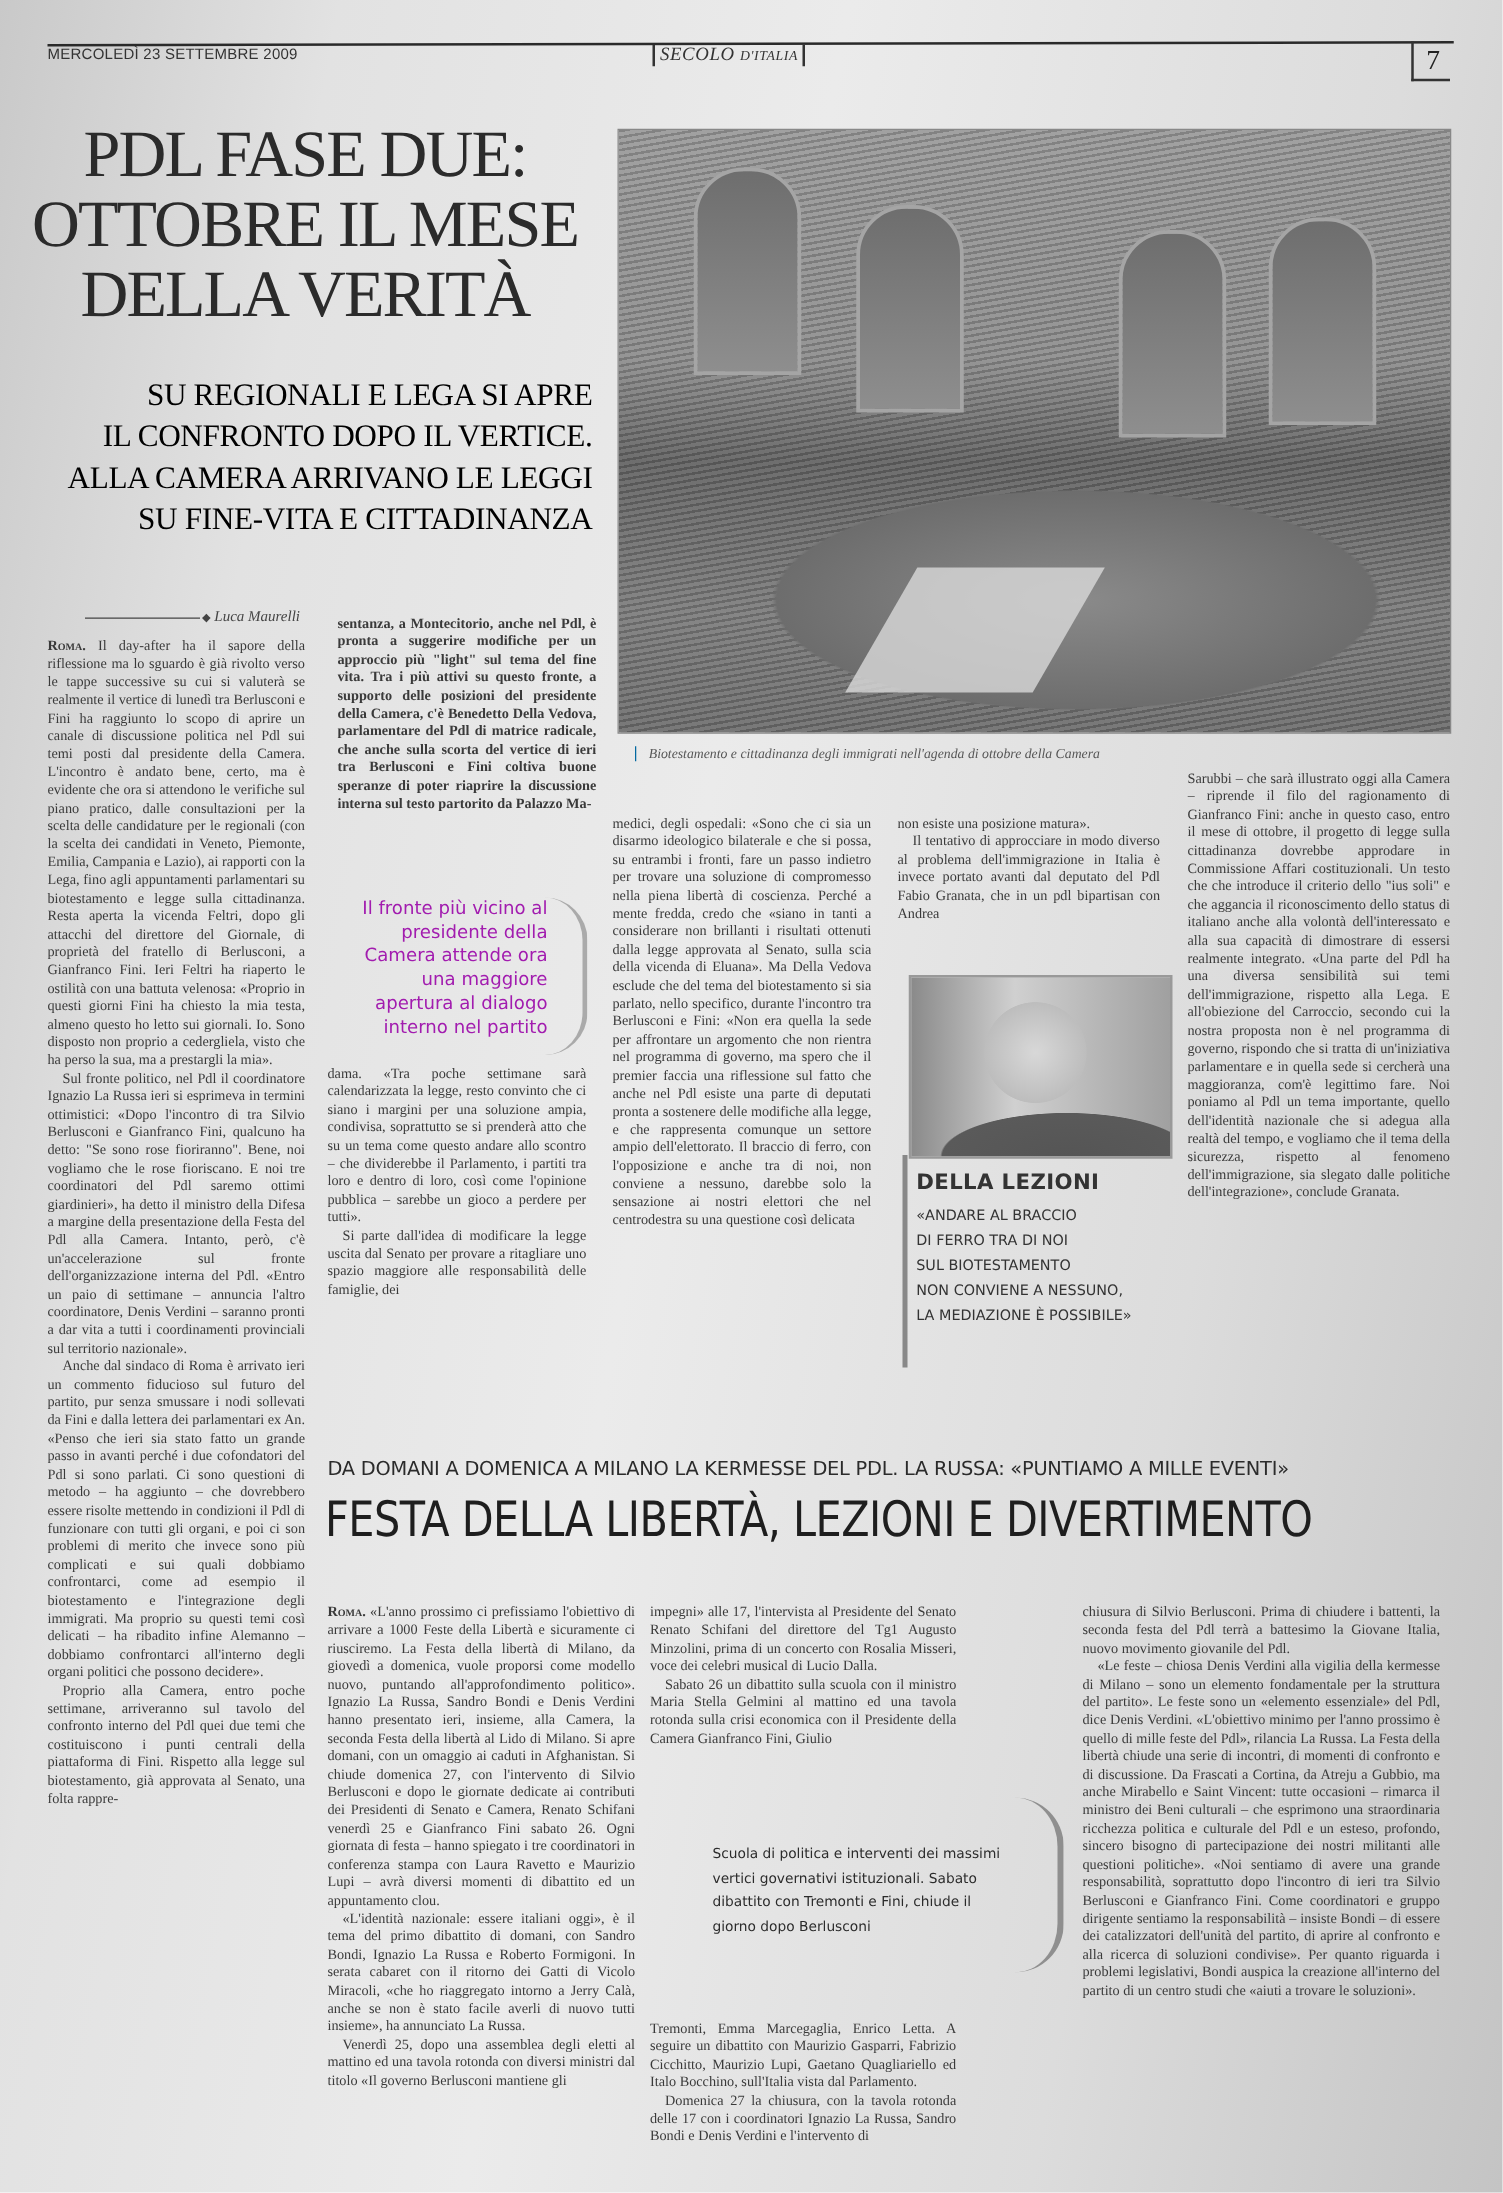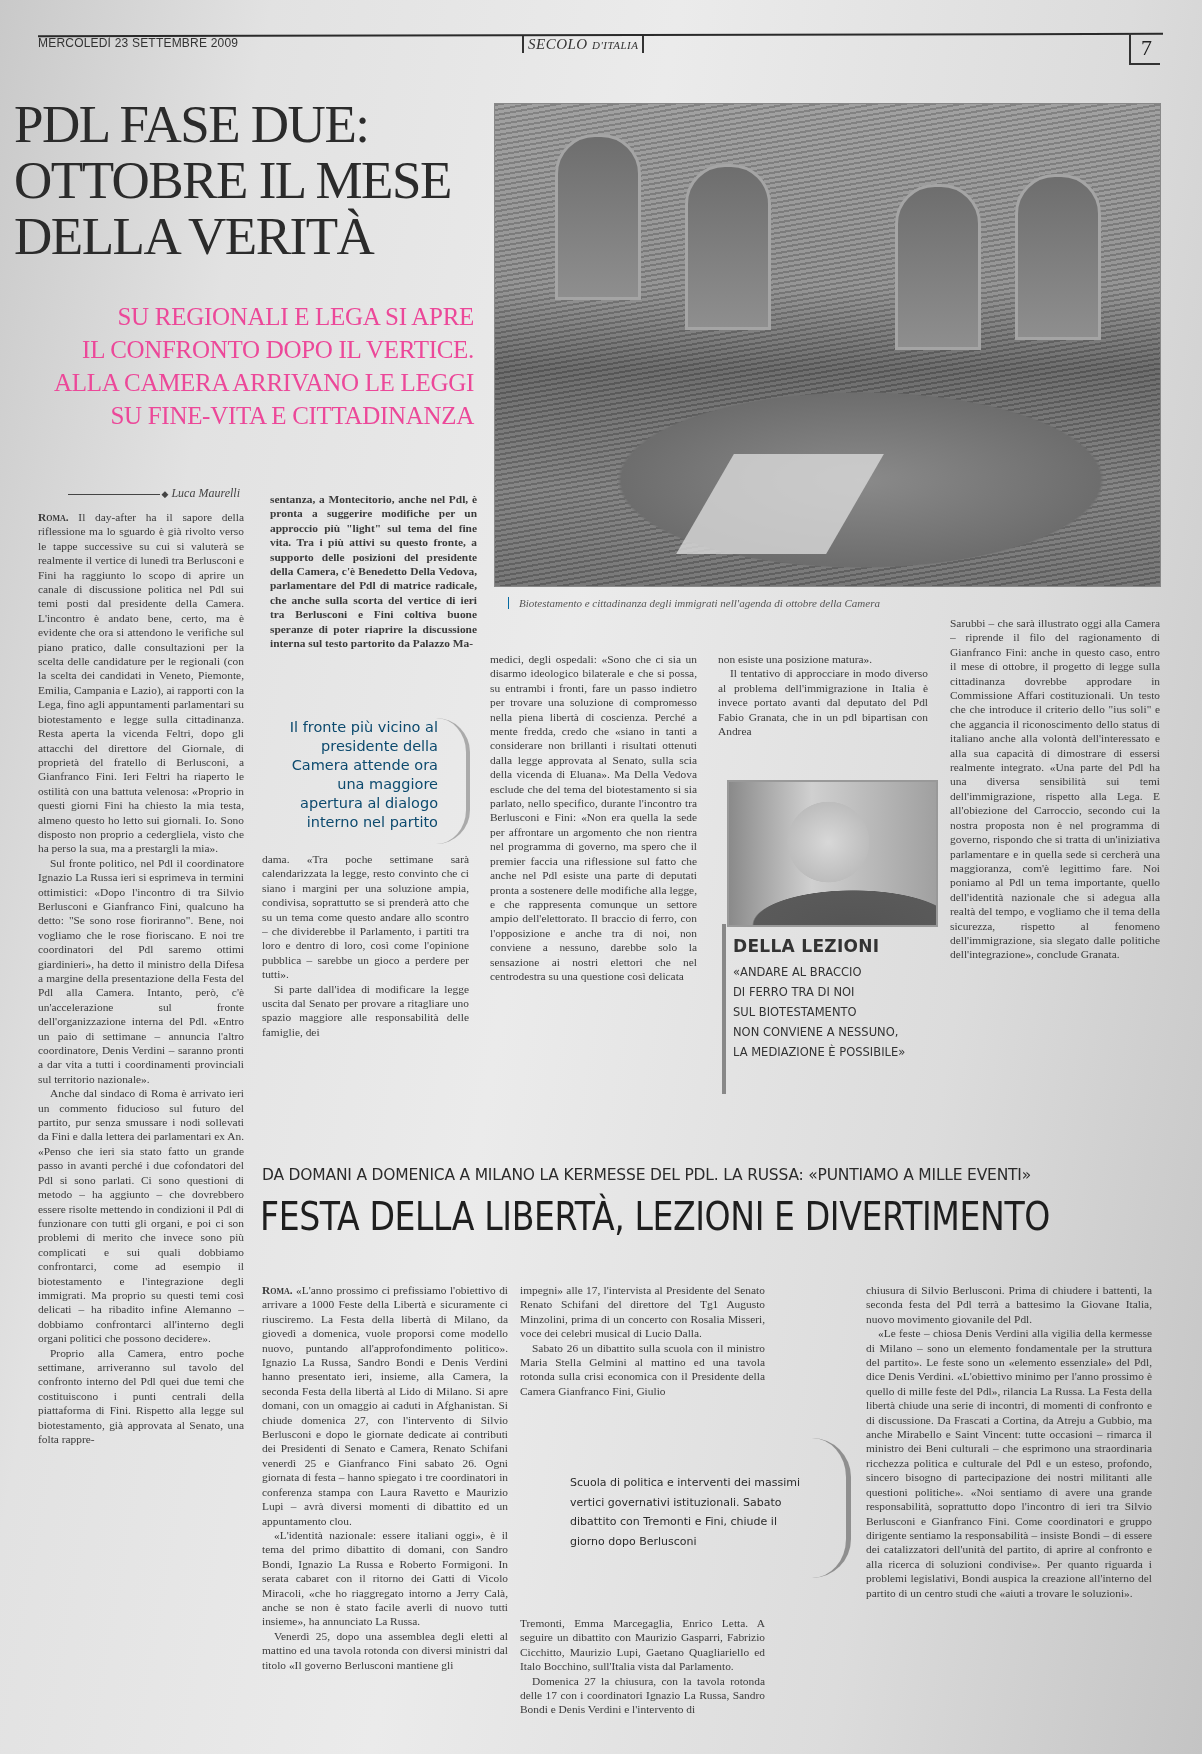--- a/index.html
+++ b/index.html
@@ -9,42 +9,42 @@
     font-family: "Liberation Serif", serif; color: #222; position: relative;
   }
   .abs { position: absolute; }
   
   .masthead-line { position:absolute; left:38px; top:34px; width:1125px; height:2px; background:#2a2a2a; transform: rotate(-0.12deg); }
   .date { left:38px; top:36px; font-family:"Liberation Sans", sans-serif; font-size:12px; letter-spacing:0.2px; color:#333; }
   .paper-name { left:522px; top:36px; font-family:"Liberation Serif", serif; font-size:15px; color:#333; border-left:2px solid #333; border-right:2px solid #333; padding:0 4px; letter-spacing:0.5px;font-style:italic; }
   .paper-name small { font-size:11px; }
   .page-num { left:1129px; top:33px; font-size:22px; font-family:"Liberation Serif", serif; border-left:2px solid #333; border-bottom:2px solid #333; padding:0 8px 0 10px; line-height:30px; }
   
-  .headline { right:728px; top:96px; width:460px; text-align:left; font-family:"Liberation Serif", serif; font-size:53px; line-height:56px; color:#2b2b2b; letter-spacing:-1.5px; }
-  .deck { right:728px; top:300px; width:440px; text-align:right; font-family:"Liberation Serif", serif; font-size:25px; line-height:33px; color:#ec4899; letter-spacing:-0.3px; }
+  .headline { right:728px; top:96px; width:460px; text-align:center; font-family:"Liberation Serif", serif; font-size:53px; line-height:56px; color:#2b2b2b; letter-spacing:-1.5px; }
+  .deck { right:728px; top:300px; width:440px; text-align:right; font-family:"Liberation Serif", serif; font-size:25px; line-height:33px; color:#000000; letter-spacing:-0.3px; }
   .byline { left:66px; top:486px; width:174px; text-align:right; font-style:italic; font-size:12px; color:#444; }
   .byline .rule { display:inline-block; width:92px; height:1px; background:#444; vertical-align:middle; margin-right:2px; }
   .byline .diamond { font-style:normal; font-size:9px; vertical-align:middle; margin-right:3px; }
   
   .col { font-family:"Liberation Serif", serif; font-size:11.4px; line-height:14.4px; text-align:justify; color:#3a3a3a; overflow:hidden; }
   .col p { margin:0; text-indent:12px; }
   .col p.first { text-indent:0; }
   .dateline { font-variant: small-caps; font-weight:bold; }
   
   .photo { left:494px; top:103px; width:665px; height:482px; overflow:hidden;
     background:
       radial-gradient(ellipse 60% 30% at 55% 78%, #8a8a8a 0%, #6d6d6d 60%, transparent 61%),
       repeating-linear-gradient(170deg, rgba(60,60,60,0.25) 0 2px, rgba(200,200,200,0.15) 2px 5px),
       linear-gradient(180deg, #9a9a9a 0%, #8c8c8c 38%, #5e5e5e 55%, #7a7a7a 80%, #6a6a6a 100%);
     border:1px solid #888; }
   .arch { position:absolute; top:30px; width:80px; height:160px; border-radius:40px 40px 0 0; background:linear-gradient(180deg,#6e6e6e,#8e8e8e); border:3px solid #a5a5a5; }
   .floor { position:absolute; left:210px; top:350px; width:150px; height:100px; background:#d9d9d9; transform: skewX(-30deg); opacity:0.8; }
   .caption { left:508px; top:597px; font-style:italic; font-size:11px; color:#555; border-left:1px solid #0369a1; padding-left:10px; }
   
-  .pull1 { left:270px; top:718px; width:168px; text-align:right; font-family:"DejaVu Sans", sans-serif; font-size:14.5px; line-height:19px; color:#0c4a6e; }
+  .pull1 { left:270px; top:718px; width:168px; text-align:right; font-family:"DejaVu Sans", sans-serif; font-size:14.5px; line-height:19px; color:#a21caf; }
   .brace1 { left:436px; top:718px; width:30px; height:126px; border-right:4px solid #aaa; border-radius:0 40px 40px 0; }
   
   .portrait { left:727px; top:780px; width:207px; height:143px; border:2px solid #999;
     background: radial-gradient(ellipse 28% 40% at 48% 42%, #d8d8d8 0%, #bdbdbd 70%, transparent 71%),
                 radial-gradient(ellipse 80% 40% at 60% 100%, #555 0%, #5a5a5a 60%, transparent 61%),
                 linear-gradient(90deg, #8a8a8a, #d0d0d0 40%, #a0a0a0 100%); }
   .portrait-box { left:722px; top:924px; width:212px; height:170px; border-left:4px solid #888; }
   .quote-name { left:733px; top:936px; font-family:"DejaVu Sans", sans-serif; font-weight:bold; font-size:17px; color:#333; letter-spacing:0.3px; }
   .quote-text { left:733px; top:962px; width:200px; font-family:"DejaVu Sans", sans-serif; font-size:11.5px; line-height:20px; color:#333; text-transform:uppercase; }
   

